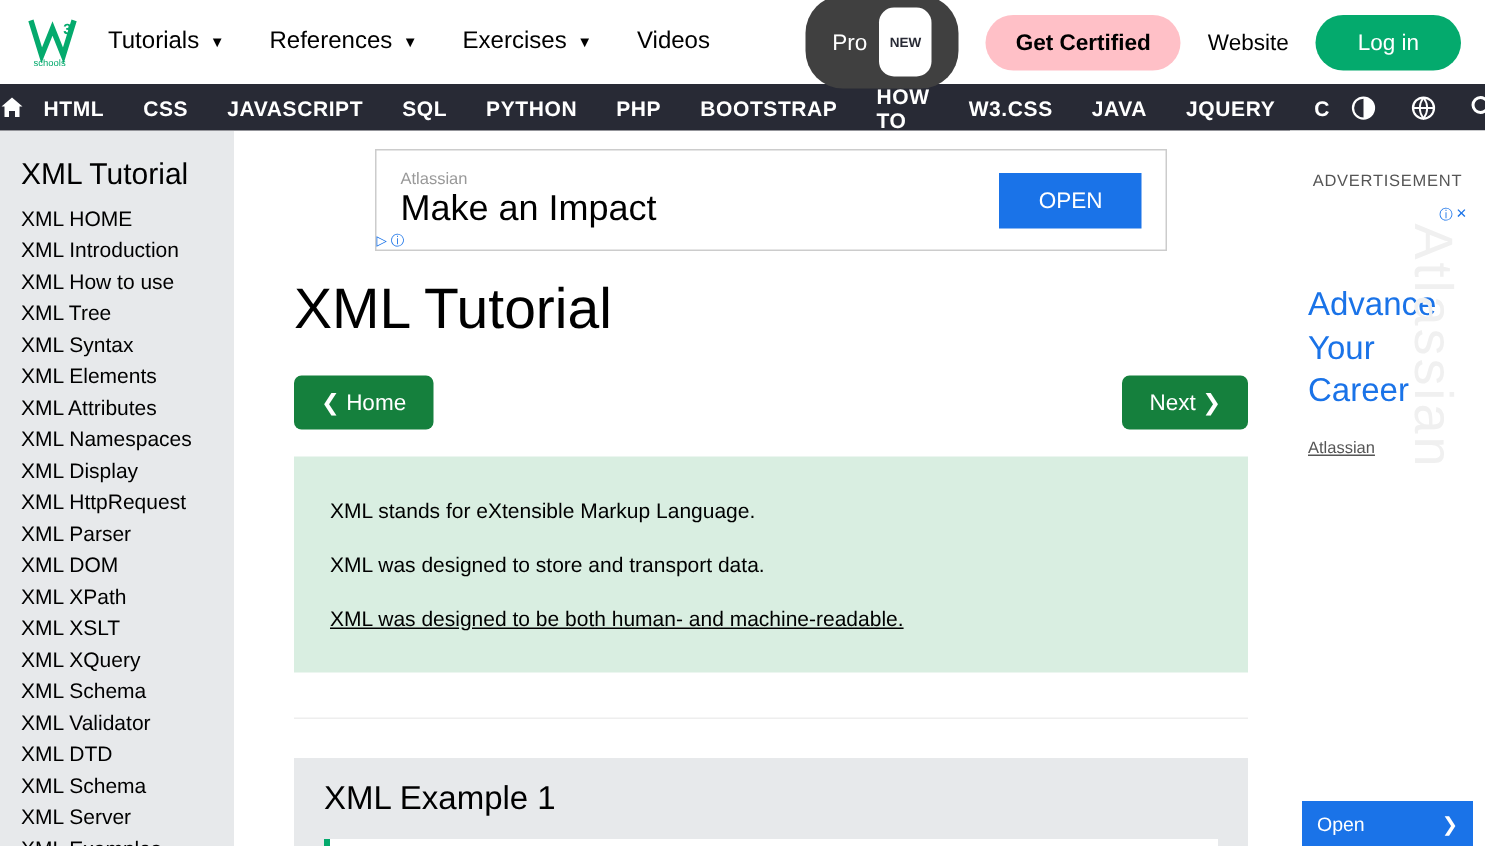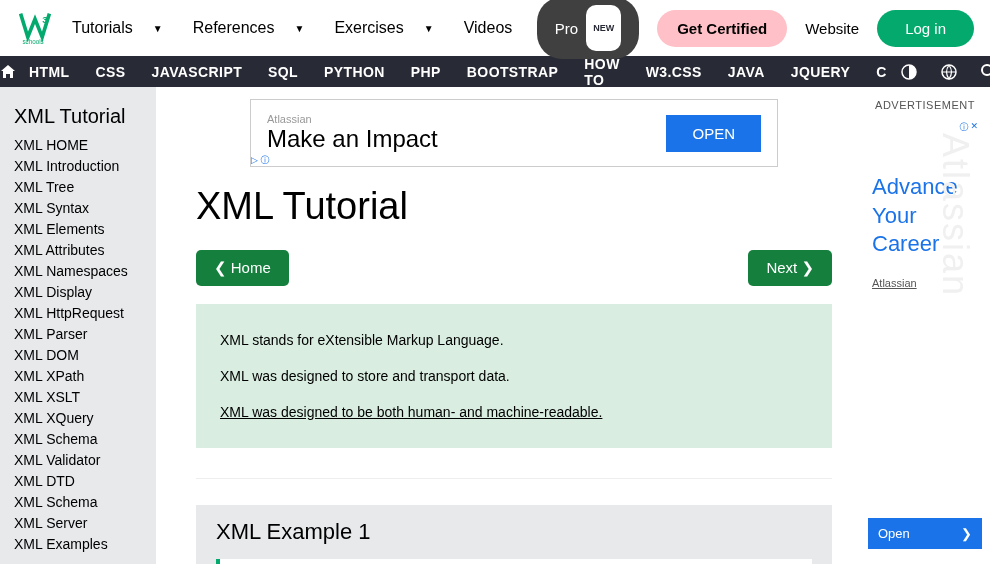--- a/index.html
+++ b/index.html
@@ -3,21 +3,21 @@
 <meta charset="utf-8">
 <style>
 * { margin: 0; padding: 0; box-sizing: border-box; }
 body { font-family: Verdana, sans-serif; font-size: 15px; color: #000; width: 990px; height: 564px; overflow: hidden; background: #fff; }
 
 
 .topbar { height: 56px; display: flex; align-items: center; padding: 0 16px; background: #fff; }
 .logo { width: 38px; height: 36px; margin-right: 18px; }
 .logo svg { width: 100%; height: 100%; }
 .topmenu { display: flex; gap: 30px; align-items: center; }
-.topmenu-item { font-size: 16px; font-weight: 500; display: flex; align-items: center; gap: 20px; cursor: pointer; }
+.topmenu-item { font-size: 16px; font-weight: 500; display: flex; align-items: center; gap: 7px; cursor: pointer; }
 .caret { font-size: 10px; }
 .topbar-right { margin-left: auto; display: flex; align-items: center; gap: 18px; }
 .pro-btn { background: #404040; color: #fff; border-radius: 25px; padding: 8px 18px; font-size: 15px; font-weight: 500; display: flex; align-items: center; gap: 8px; cursor: pointer; }
 .pro-badge { background: #fff; color: #282a35; font-size: 9px; font-weight: bold; padding: 18px 7px; border-radius: 10px; }
 .cert-btn { background: #ffc0c7; color: #000; border-radius: 25px; padding: 10px 20px; font-size: 15px; font-weight: 700; cursor: pointer; }
 .website-link { font-size: 15px; cursor: pointer; }
 .login-btn { background: #04aa6d; color: #fff; border-radius: 25px; padding: 10px 28px; font-size: 15px; font-weight: 500; cursor: pointer; }
 
 
 .secnav { height: 31px; background: #282a35; color: #fff; display: flex; align-items: center; padding: 12px 0; }
@@ -46,21 +46,21 @@
 .intro-box { background: #d9eee1; padding: 28px 24px; margin-bottom: 30px; }
 .intro-box p { margin-bottom: 20px; font-size: 14px; }
 .intro-box p:last-child { margin-bottom: 0; text-decoration: underline; }
 
 hr { border: none; border-top: 1px solid #eee; margin-bottom: 26px; }
 
 .example { background: #e7e9eb; padding: 14px 20px; }
 .example h3 { font-size: 22px; font-weight: 400; margin-bottom: 14px; font-family: 'Segoe UI', Arial, sans-serif; }
 .code { background: #fff; border-left: 4px solid #04aa6d; padding: 10px 12px; font-family: Consolas, monospace; font-size: 14px; line-height: 1.4; white-space: pre; color: #a52a2a; }
 
-.rightcol { width: 130px; padding: 12px 8px 0; background: #fff; position: relative; }
+.rightcol { width: 130px; padding: 28px 8px 0; background: #fff; position: relative; }
 .adlabel { font-size: 11px; color: #555; text-align: center; letter-spacing: 0.5px; }
 .rightad { background: #fff; margin-top: 8px; height: 430px; position: relative; }
 .rightad-x { position: absolute; top: 2px; right: 4px; color: #1a73e8; font-size: 9px; display: flex; gap: 2px; }
 .rightad-text { color: #1a73e8; font-size: 22px; line-height: 1.3; padding: 54px 4px 0 4px; }
 .rightad-brand { font-size: 11px; color: #555; text-decoration: underline; margin-top: 18px; padding-left: 4px; }
 .rightad-wm { position: absolute; right: 6px; top: 14px; writing-mode: vertical-rl; color: #f0f0f0; font-size: 36px; font-family: sans-serif; letter-spacing: 2px; }
 .rightad-open { position: absolute; bottom: 0; left: 0; right: 0; background: #1a73e8; color: #fff; padding: 8px 10px; font-size: 13px; display: flex; justify-content: space-between; cursor: pointer; }
 </style>
 </head>
 <body>
@@ -140,20 +140,21 @@
       </span>
   </div>
 </div>
 
 <div class="page">
   <div class="sidebar">
     <h2>XML Tutorial</h2>
     <div id="sidebar-list">
         <a>XML HOME</a>
         <a>XML Introduction</a>
+        <a>XML How to use</a>
         <a>XML Tree</a>
         <a>XML Syntax</a>
         <a>XML Elements</a>
         <a>XML Attributes</a>
         <a>XML Namespaces</a>
         <a>XML Display</a>
         <a>XML HttpRequest</a>
         <a>XML Parser</a>
         <a>XML DOM</a>
         <a>XML XPath</a>

